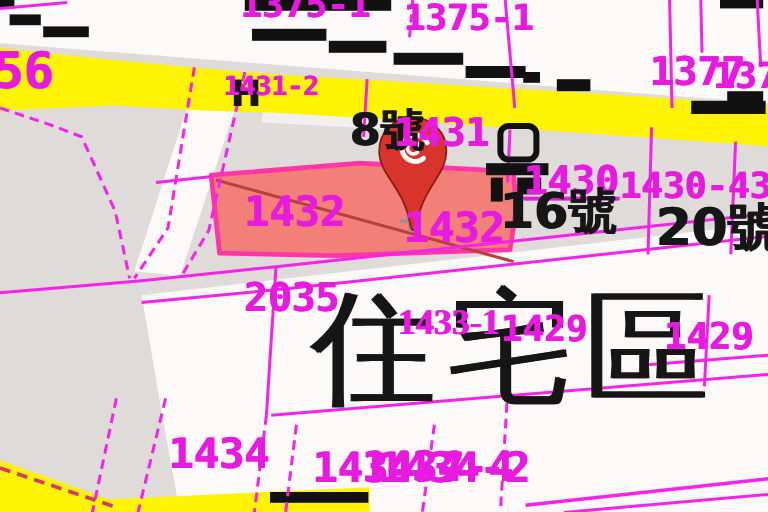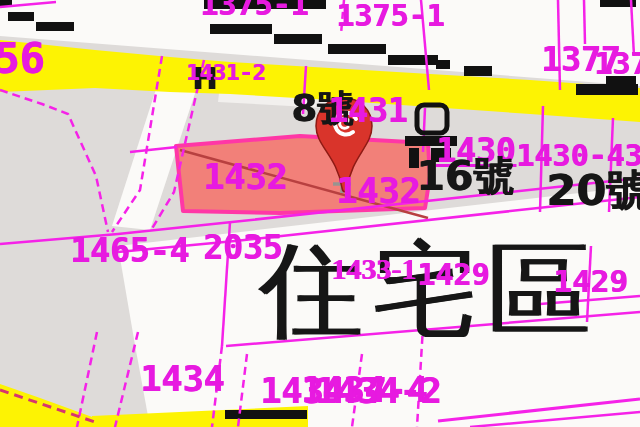--- a/index.html
+++ b/index.html
@@ -118,21 +118,20 @@
       <div class="lbl k" style="left: 192px; top: 60px; font-size: 30px;">H</div>
       <div class="lbl m" style="left: 186px; top: 58px; font-size: 22px;">1431-2</div>
       <div class="lbl k" style="left: 291px; top: 86px; font-size: 37px;">8號</div>
       <div class="lbl m" style="left: 328px; top: 90px; font-size: 33px;">1431</div>
       <div class="lbl m" style="left: 436px; top: 130px; font-size: 33px; text-decoration: underline;">1430</div>
       <div class="lbl m" style="left: 516px; top: 137px; font-size: 30px;">1430-43</div>
       <div class="lbl k" style="left: 416px; top: 152px; font-size: 41px;">16號</div>
       <div class="lbl k" style="left: 546px; top: 165px; font-size: 43px;">20號</div>
       <div class="lbl m" style="left: 203px; top: 156px; font-size: 35px;">1432</div>
       <div class="lbl m" style="left: 336px; top: 170px; font-size: 35px;">1432</div>
-      <div class="lbl m" style="left: 70px; top: 230px; font-size: 33px;">1465-4</div>
       <div class="lbl m" style="left: 203px; top: 227px; font-size: 33px;">2035</div>
       <div class="lbl k zone" style="left: 258px; top: 234px; font-size: 104px;">住宅區</div>
       <div class="lbl m" style="left: 331px; top: 250px; font-size: 30px; font-family: Liberation Serif, serif;">1433-1</div>
       <div class="lbl m" style="left: 417px; top: 256px; font-size: 30px;">1429</div>
       <div class="lbl m" style="left: 553px; top: 262px; font-size: 31px;">1429</div>
       <div class="lbl m" style="left: 140px; top: 358px; font-size: 35px;">1434</div>
       <div class="lbl m" style="left: 260px; top: 370px; font-size: 35px;">1434-7</div>
       <div class="lbl m" style="left: 301px; top: 369px; font-size: 35px;">1434-4</div>
       <div class="lbl m" style="left: 315px; top: 370px; font-size: 35px;">1434-2</div>
     </div>

